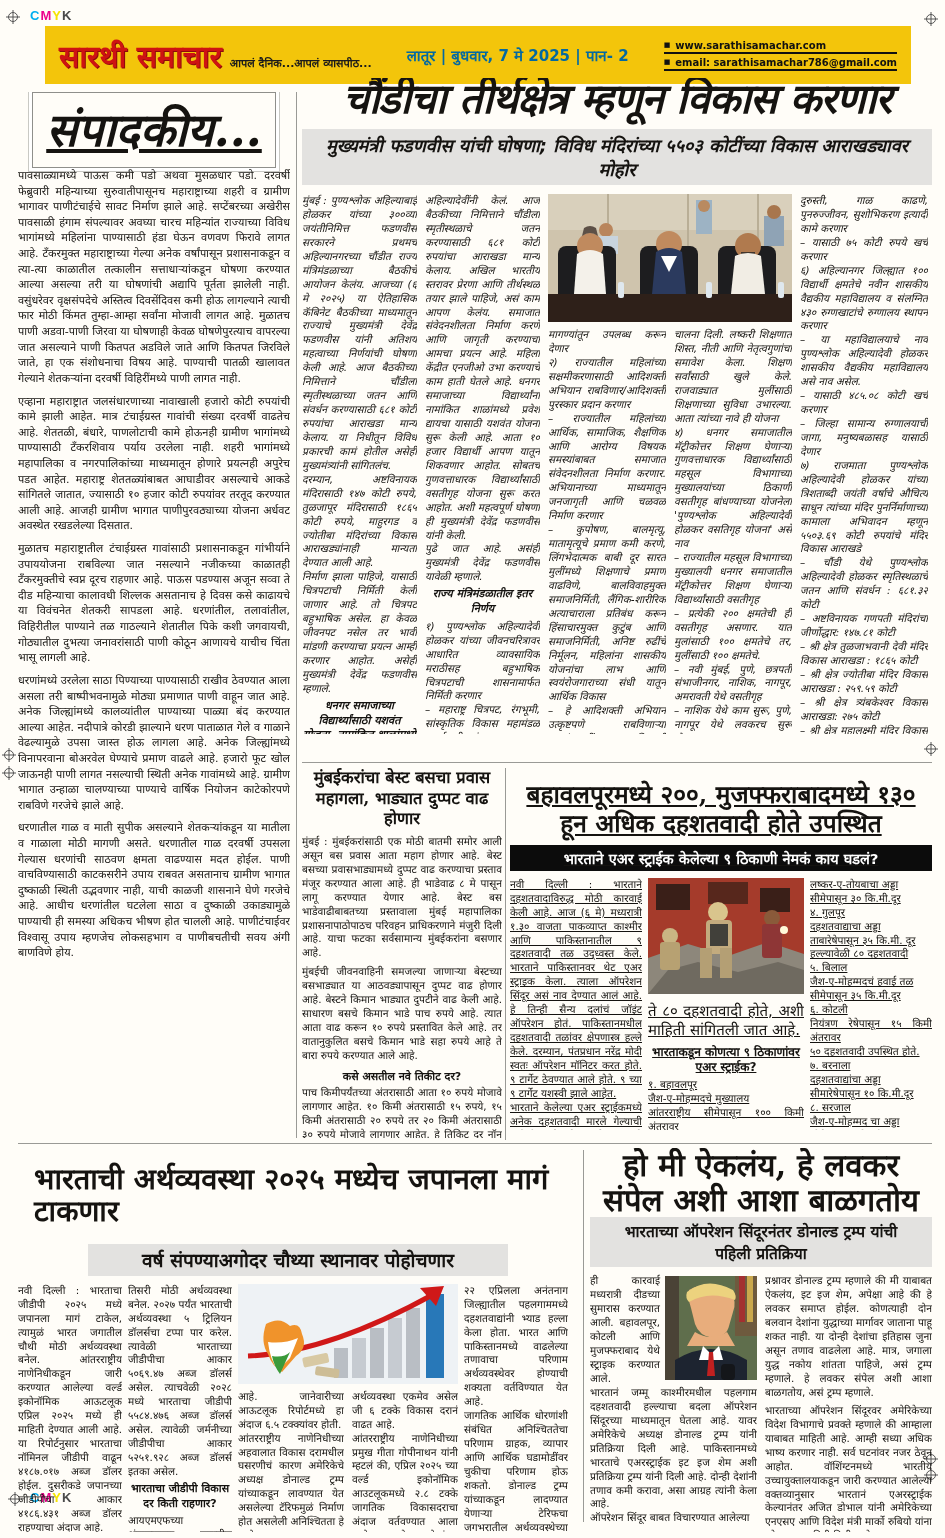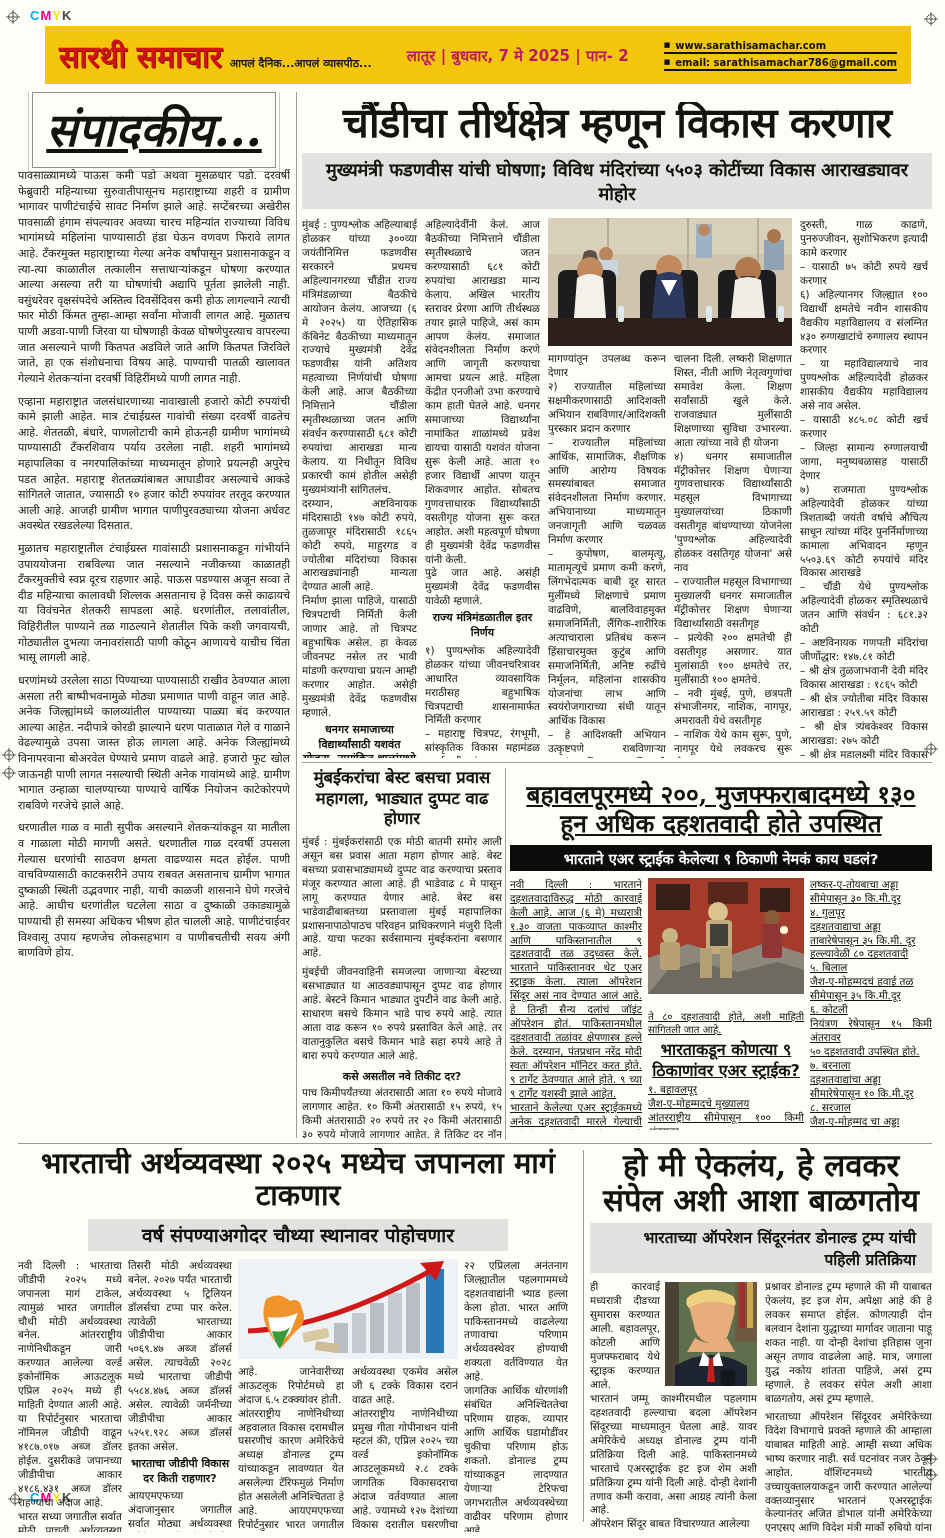--- a/index.html
+++ b/index.html
@@ -9,21 +9,21 @@
   .regmark{position:absolute;width:14px;height:14px;}
   .cmyk{position:absolute;font:bold 13px "Liberation Sans",sans-serif;letter-spacing:1px;}
   .cmyk .c{color:#00AEEF}.cmyk .m{color:#EC008C}.cmyk .y{color:#F5E400}.cmyk .k{color:#4a4a4a}
   
   .masthead{position:absolute;left:45px;top:26px;width:866px;height:58px;background:#F3C50B;
             display:flex;align-items:center;justify-content:space-between;padding:0 14px;box-sizing:border-box;}
   .mast-left{display:flex;align-items:baseline;gap:8px;}
   .paper-title{font-family:"DejaVu Serif",serif;font-weight:800;font-size:30px;color:#CE1312;
                text-shadow:1px 1px 0 #8d0b0b;white-space:nowrap;}
   .paper-tagline{font-weight:bold;font-size:11px;color:#1b1b1b;white-space:nowrap;}
-  .mast-date{font-weight:bold;font-size:15px;color:#be185d;white-space:nowrap;}
+  .mast-date{font-weight:bold;font-size:15px;color:#0369a1;white-space:nowrap;}
   .mast-right{display:flex;flex-direction:column;gap:3px;}
   .mast-link{display:flex;align-items:center;gap:5px;font-weight:bold;font-size:10px;color:#111;
              border-bottom:2px solid #111;padding-bottom:1px;}
   .mast-sq{font-size:7px;line-height:1;}
   
   .flow{white-space:pre-line;text-align:justify;}
   .bodytxt{font-size:10.4px;line-height:1.34;}
   .inner-sub{font-weight:bold;text-align:center;font-size:11px;margin:3px 0;}
   .subbar{background:#e3e2e0;font-weight:bold;text-align:center;}
   .vrule{position:absolute;width:1px;background:#9a9a96;}
@@ -31,21 +31,21 @@
   
   .editorial{position:absolute;left:18px;top:92px;width:272px;height:1046px;overflow:hidden;}
   .edit-box{border:1px solid #8f8f8b;box-shadow:0 0 0 3px #fff,0 0 0 4px #c9c9c4;margin:0 14px;
             text-align:center;padding:4px 0 8px;}
   .edit-label{font-family:"DejaVu Serif",serif;font-style:italic;font-weight:800;font-size:46px;
               text-decoration:underline;}
   .edit-headline{font-family:"DejaVu Serif",serif;font-weight:800;font-size:22.5px;text-align:center;margin:10px 0 6px;}
   .editorial p{margin:0 0 7px;}
   .editorial .bodytxt{font-size:11px;line-height:1.42;}
   
-  .lead{position:absolute;left:302px;top:102px;width:630px;height:676px;overflow:hidden;}
+  .lead{position:absolute;left:302px;top:78px;width:630px;height:676px;overflow:hidden;font-style:italic;}
   .lead-headline{font-family:"DejaVu Serif",serif;font-weight:800;font-size:41px;line-height:1.05;
                  text-align:center;margin:0;letter-spacing:-1px;}
   .lead-subbar{font-size:18px;padding:4px 14px;margin-top:8px;}
   .lead-cols{display:flex;gap:8px;margin-top:9px;height:540px;}
   .lead-cols .ncol{overflow:hidden;}
   .c1,.c2{width:115px;}
   .midgroup{width:244px;display:flex;flex-direction:column;}
   .mid-cols{display:flex;gap:8px;margin-top:6px;flex:1;overflow:hidden;}
   .mid-cols .ncol{width:118px;}
   .c5{width:128px;}
@@ -58,36 +58,36 @@
   
   .strike{position:absolute;left:510px;top:780px;width:422px;height:362px;overflow:hidden;text-decoration:underline;}
   .strike-headline{font-family:"DejaVu Serif",serif;font-weight:800;font-size:24.5px;line-height:1.2;
                    text-align:center;margin:0;}
   .kicker{background:#0c0c0c;color:#fff;font-weight:bold;font-size:14.5px;text-align:center;
           padding:3px 2px;margin-top:6px;}
   .strike-cols{display:flex;gap:6px;margin-top:7px;height:252px;}
   .strike-left{width:132px;overflow:hidden;}
   .strike-mid{width:156px;overflow:hidden;}
   .strike-right{width:122px;overflow:hidden;}
-  .photo-cap{font-size:10px;line-height:1.3;margin-top:16px;text-align:justify;}
-  .list-title{font-weight:bold;font-size:16px;text-align:center;margin:4px 0 2px;line-height:1.3;}
+  .photo-cap{font-size:15px;line-height:1.3;margin-top:8px;text-align:justify;}
+  .list-title{font-weight:bold;font-size:12px;text-align:center;margin:4px 0 2px;line-height:1.3;}
   
   .economy{position:absolute;left:18px;top:1148px;width:560px;height:384px;overflow:hidden;}
-  .eco-headline{font-family:"DejaVu Serif",serif;font-weight:800;font-size:29px;text-align:center;
-                margin:0;line-height:1.1;}
+  .eco-headline{font-family:"DejaVu Serif",serif;font-weight:800;font-size:29px;
+                margin:16px;line-height:1.1;}
   .eco-subbar{font-size:19px;padding:3px 0;width:420px;margin:7px auto 0;}
   .eco-cols{display:flex;gap:6px;margin-top:8px;height:300px;}
   .eco-cols .ncol{width:104px;overflow:hidden;}
   .eco-mid{width:220px;display:flex;flex-direction:column;}
   .eco-mid .mid-cols .ncol{width:107px;}
   
   .trump{position:absolute;left:590px;top:1148px;width:342px;height:384px;overflow:hidden;}
   .trump-headline{font-family:"DejaVu Serif",serif;font-weight:800;font-size:31px;line-height:1.12;
                   text-align:center;margin:0;}
-  .trump-subbar{font-size:15.5px;padding:3px 16px;margin-top:6px;text-align:right;}
+  .trump-subbar{font-size:15.5px;padding:3px 16px;}
   .trump-cols{display:flex;gap:8px;margin-top:7px;height:272px;}
   .trump-cols .ncol{width:167px;overflow:hidden;}
   .trump-photo{float:right;margin:2px 0 3px 5px;}
 </style>
 </head>
 <body>
 
 <div class="page">
 
   <svg class="regmark" style="left:6px;top:10px">

